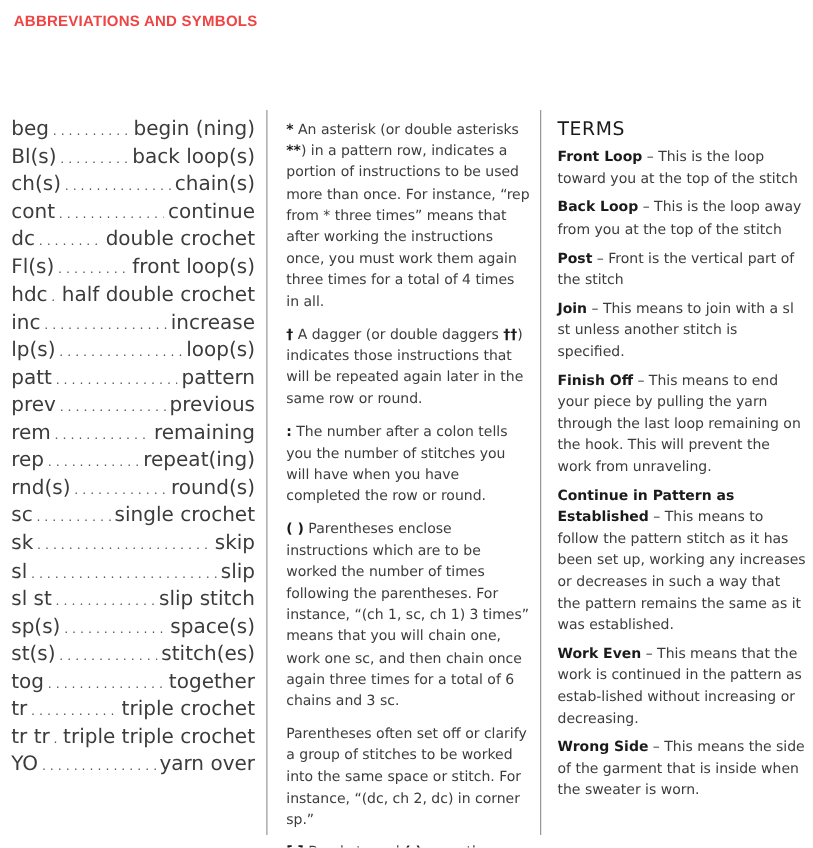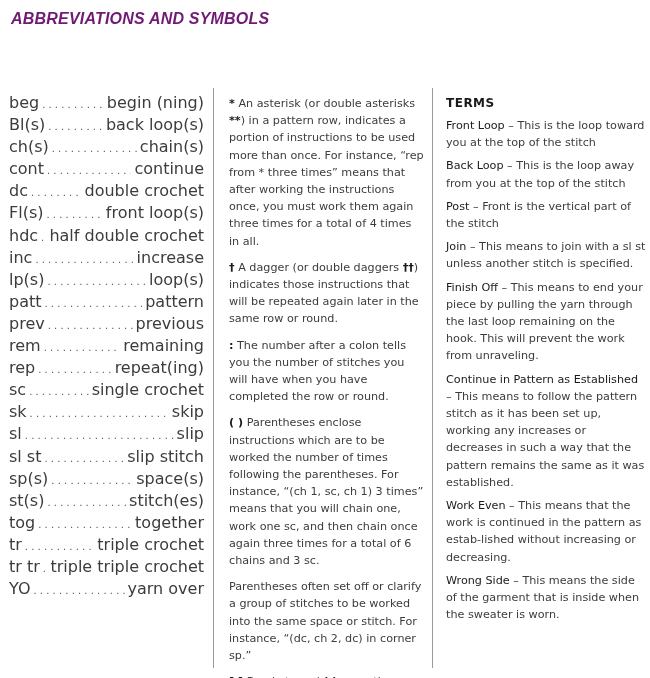--- a/index.html
+++ b/index.html
@@ -2,23 +2,22 @@
 <html><head>
   <meta charset="utf-8">
   <style>
     * { box-sizing: border-box; margin: 0; padding: 0; }
     html, body { width: 650px; height: 678px; background: #ffffff; overflow: hidden; }
     body { position: relative; font-family: "DejaVu Sans", sans-serif; color: #3a3a3a; }
 
     .title {
       position: absolute; left: 11px; top: 10px;
       font-family: "Liberation Sans", sans-serif;
-      font-weight: bold; font-size: 16px; letter-spacing: 0.2px;
-      color: #701a75;
-      font-style: italic;
+      font-weight: bold; font-size: 12px; letter-spacing: 0.2px;
+      color: #ef4444;
     }
 
     .divider {
       position: absolute; top: 88px; width: 1px; height: 580px;
       background: #9a9a9a;
     }
     .divider.d1 { left: 213px; }
     .divider.d2 { left: 432px; }
 
     
@@ -47,25 +46,25 @@
     }
     .symbols p { margin-bottom: 9px; }
     .symbols b { color: #1a1a1a; font-weight: bold; }
 
     
     .terms {
       position: absolute; left: 446px; top: 96px; width: 200px;
       font-family: "DejaVu Sans", sans-serif; font-size: 11.2px; line-height: 17.2px; color: #3c3c3c;
     }
     .terms h2 {
-      font-size: 12px; font-weight: bold; color: #1a1a1a; letter-spacing: 0.5px;
+      font-size: 15px; font-weight: normal; color: #1a1a1a; letter-spacing: 0.5px;
       margin-bottom: 7px; line-height: 14px;
     }
     .terms p { margin-bottom: 6px; }
-    .terms b { color: #1a1a1a; font-weight: normal; }
+    .terms b { color: #1a1a1a; font-weight: bold; }
   </style>
 </head>
 <body>
 
 <h1 class="title">ABBREVIATIONS AND SYMBOLS</h1>
 
 <div class="divider d1"></div>
 <div class="divider d2"></div>
 
 <div class="abbr-list">
@@ -126,20 +125,25 @@
     </div>
   <div class="abbr-row">
       <span class="abbr-key">rem</span>
       <span class="abbr-dots"></span>
       <span class="abbr-val">remaining</span>
     </div>
   <div class="abbr-row">
       <span class="abbr-key">rep</span>
       <span class="abbr-dots"></span>
       <span class="abbr-val">repeat(ing)</span>
+    </div>
+  <div class="abbr-row">
+      <span class="abbr-key">rnd(s)</span>
+      <span class="abbr-dots"></span>
+      <span class="abbr-val">round(s)</span>
     </div>
   <div class="abbr-row">
       <span class="abbr-key">sc</span>
       <span class="abbr-dots"></span>
       <span class="abbr-val">single crochet</span>
     </div>
   <div class="abbr-row">
       <span class="abbr-key">sk</span>
       <span class="abbr-dots"></span>
       <span class="abbr-val">skip</span>

